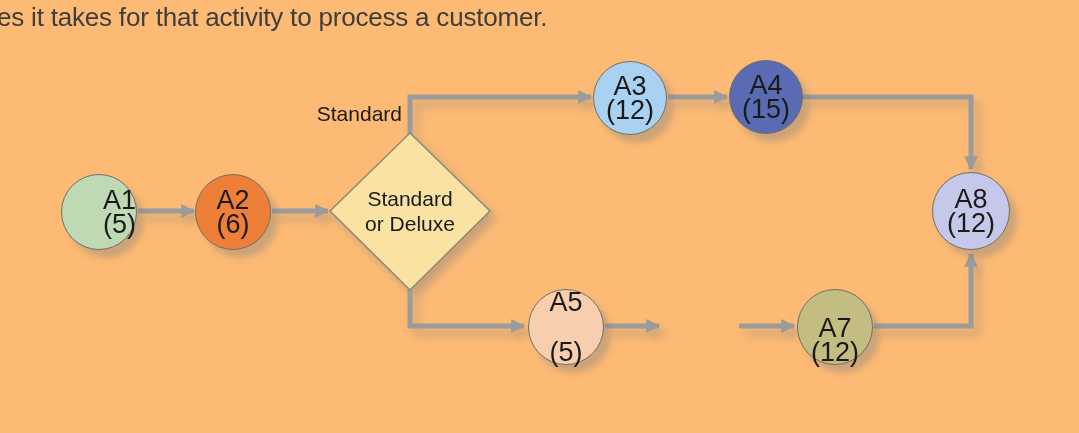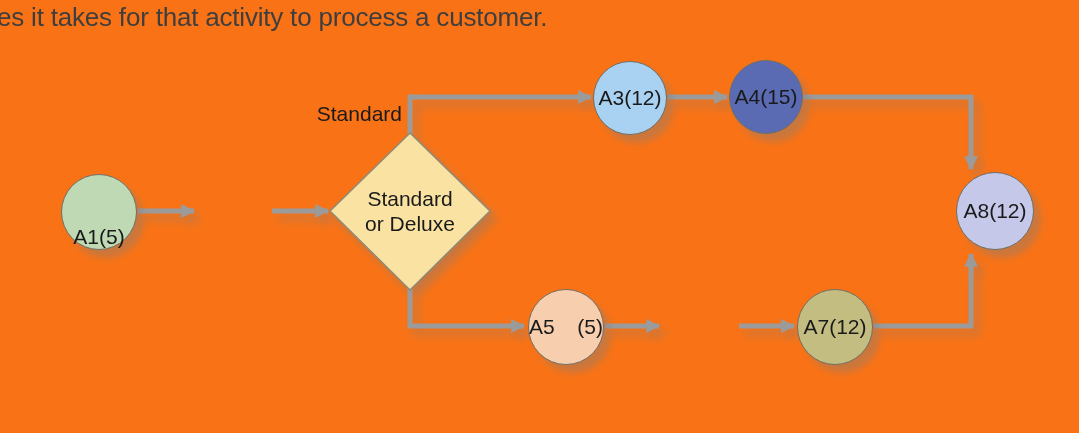--- a/index.html
+++ b/index.html
@@ -6,21 +6,21 @@
     --line:#9b9b9b;
     --node-border:#6f6f66;
     --ink:#1a1a1a;
   }
   html,body{margin:0;padding:0;background:#ffffff;}
   body{font-family:"Liberation Sans", sans-serif;}
   .stage{
     position:relative;
     width:1079px;
     height:433px;
-    background:#f97316;
+    background:#fdba74;
     overflow:hidden;
   }
   .caption{
     position:absolute;
     left:-3px;
     top:2px;
     font-size:26px;
     letter-spacing:-0.2px;
     color:#3e3e3e;
     white-space:nowrap;
@@ -35,35 +35,35 @@
     stroke:var(--line);
     stroke-width:5;
     stroke-linejoin:miter;
   }
   .node{
     position:absolute;
     width:76px;height:76px;
     border-radius:50%;
     border:1.6px solid var(--node-border);
     box-sizing:border-box;
-    display:flex;flex-direction:row;
+    display:flex;flex-direction:column;
     align-items:center;justify-content:center;
-    font-size:21px;line-height:24px;
+    font-size:27px;line-height:24px;
     color:var(--ink);
     box-shadow:7px 8px 6px rgba(125,125,125,0.38);
     text-align:center;
   }
   .n-a1{left:61px;top:174px;align-items:flex-end;}
   .n-a2{left:195px;top:174px;}
   .n-a3{left:593px;top:61px;width:74px;height:74px;}
   .n-a4{left:729px;top:60px;width:74px;height:74px;}
   .n-a5{left:528px;top:289px;justify-content:space-between;}
   .n-a6{left:662px;top:289px;}
-  .n-a7{left:797px;top:289px;}
-  .n-a8{left:956px;top:172px;width:78px;height:78px;}
+  .n-a7{left:797px;top:289px;justify-content:flex-end;}
+  .n-a8{left:932px;top:172px;width:78px;height:78px;}
   .decision-text{
     position:absolute;
     left:330px;top:186px;width:160px;
     text-align:center;
     font-size:21px;line-height:25px;
     color:var(--ink);
   }
   .branch-label{
     position:absolute;
     width:120px;
@@ -104,20 +104,24 @@
     <div>Standard</div>
     <div>or Deluxe</div>
   </div>
 
   <div class="branch-label branch-standard">Standard</div>
 
   <div class="node n-a1" style="background: rgb(191, 217, 180);">
     <span>A1</span>
     <span>(5)</span>
   </div>
+  <div class="node n-a2" style="background: rgb(238, 127, 56);">
+    <span>A2</span>
+    <span>(6)</span>
+  </div>
   <div class="node n-a3" style="background: rgb(169, 210, 242);">
     <span>A3</span>
     <span>(12)</span>
   </div>
   <div class="node n-a4" style="background: rgb(90, 106, 179);">
     <span>A4</span>
     <span>(15)</span>
   </div>
   <div class="node n-a5" style="background: rgb(248, 207, 174);">
     <span>A5</span>

